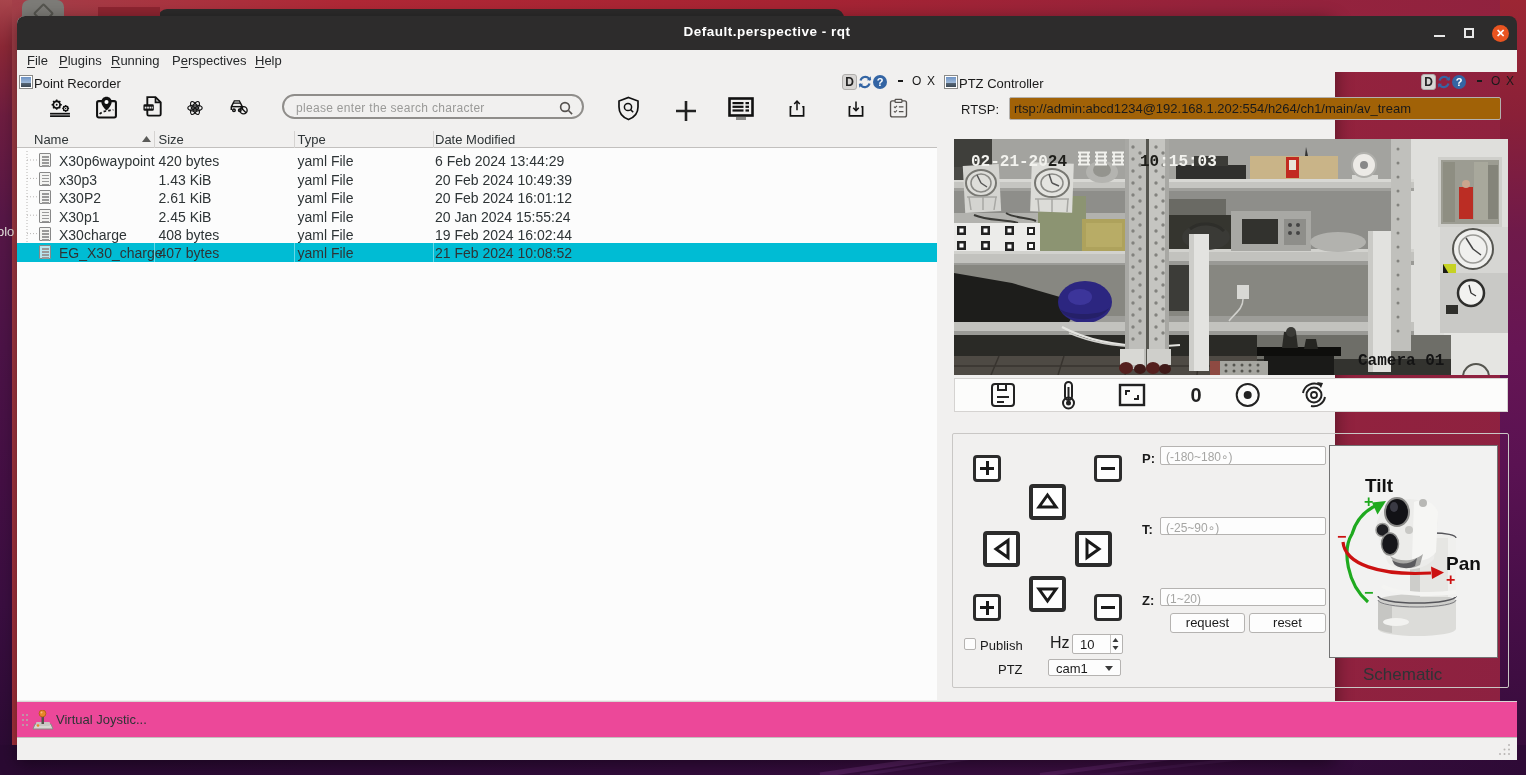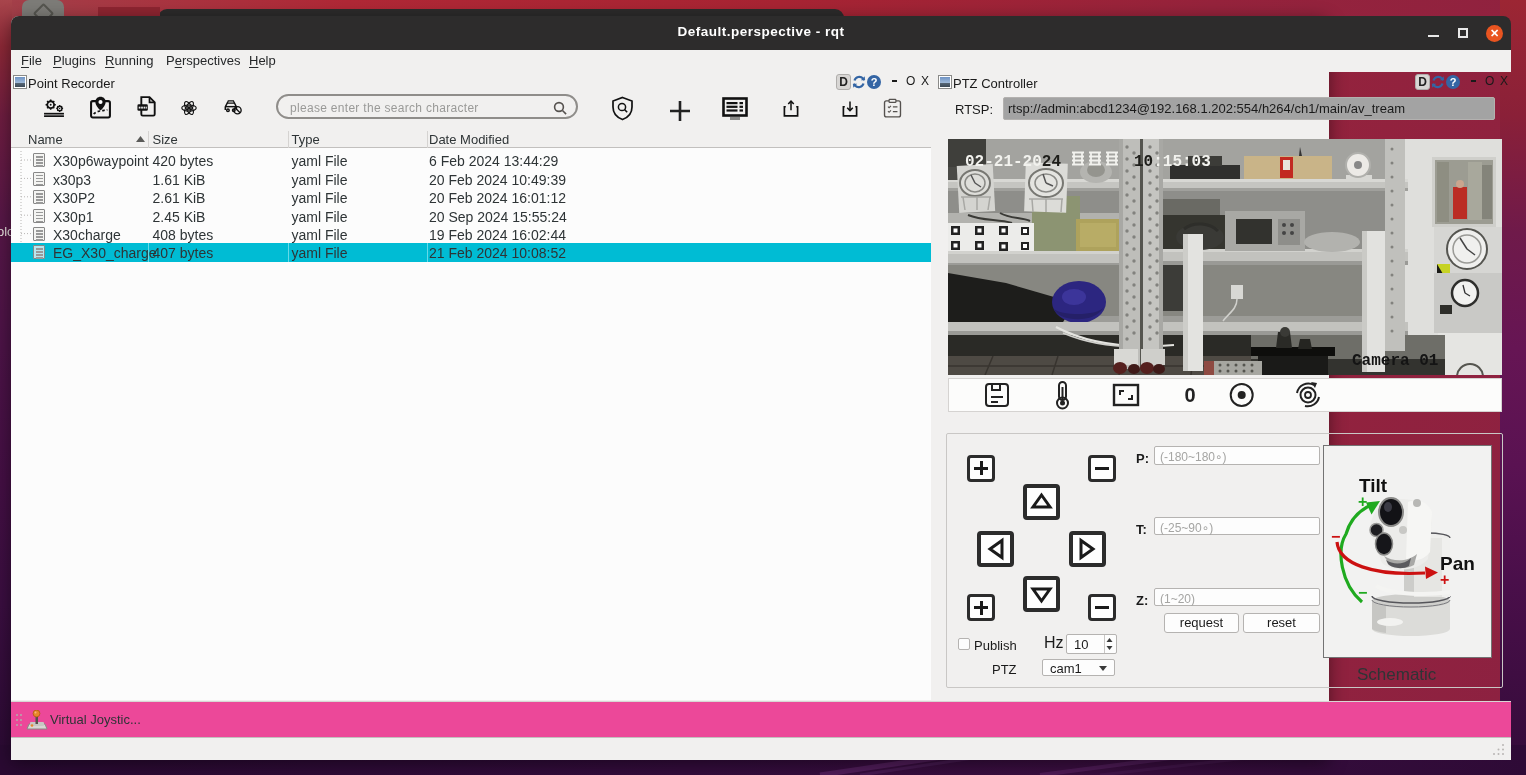--- a/index.html
+++ b/index.html
@@ -17,21 +17,21 @@
     background:linear-gradient(90deg,#2a0a32 0%, #330c3c 45%, #3a0e40 70%, #2e0a36 100%); }
   #graytab { position:absolute; left:22px; top:0; width:42px; height:17px;
     background:#7d7c78; border-radius:7px 7px 0 0; overflow:hidden; }
   #graytab:after { content:""; position:absolute; left:14px; top:6px; width:11px; height:11px;
     border:2px solid #565650; border-radius:2px; transform:rotate(45deg); }
   #darkwin { position:absolute; left:158px; top:9px; width:686px; height:10px;
     background:#2c2b2b; border-radius:9px 9px 0 0; }
   #olo { position:absolute; left:-3px; top:224px; color:#e8e4e0; font-size:13px; }
 
   
-  #win { position:absolute; left:11px; top:16px; width:1318px; height:744px;
+  #win { position:absolute; left:17px; top:16px; width:1318px; height:744px;
     background:#f1f0ef; border-radius:8px 8px 0 0; box-shadow:0 4px 18px rgba(0,0,0,0.45); }
   #titlebar { position:absolute; left:0; top:0; width:1500px; height:34px;
     background:#2d2c2c; border-radius:8px 8px 0 0; }
   #titlebar .title { position:absolute; left:0; right:0; top:8px; text-align:center;
     color:#fff; font-weight:bold; font-size:13.5px; letter-spacing:0.5px; }
   .tbtn { position:absolute; top:0; }
   #minbtn { left:1417px; top:19px; width:11px; height:2px; background:#e8e8e8; }
   #maxbtn { left:1447px; top:12px; width:10px; height:10px; border:2px solid #e8e8e8; }
   #closebtn { left:1475px; top:9px; width:17px; height:17px; border-radius:50%;
     background:#e95420; }
@@ -75,21 +75,21 @@
   .trow span { position:absolute; top:2px; }
   .trow.sel { background:#00bcd4; }
   .csep { position:absolute; top:0; width:1px; height:19px; background:#66d9e8; }
   .ficon { position:absolute; left:22px; top:2px; width:12px; height:14px; background:#f4f4f2;
     border:1px solid #888; border-radius:1px; }
   .ficon:before { content:""; position:absolute; left:2px; top:2px; width:7px; height:1.5px; background:#999;
     box-shadow:0 3px 0 #999, 0 6px 0 #999, 0 9px 0 #999; }
 
   
   #rtsplabel { position:absolute; left:944px; top:86px; font-size:13px; color:#1a1a1a; }
-  #rtspfield { position:absolute; left:992px; top:81px; width:492px; height:23px; background:#a3a3a3;
+  #rtspfield { position:absolute; left:992px; top:81px; width:492px; height:23px; background:#a16207;
     border:1px solid #b3b1af; border-radius:2px; }
   #rtspfield span { position:absolute; left:4px; top:3px; font-size:13px; color:#1a1a1a; }
 
   #cambox { position:absolute; left:937px; top:123px; width:554px; height:236px; background:#9c9c98; overflow:hidden; }
   #iconbar { position:absolute; left:937px; top:362px; width:554px; height:34px; background:#fcfcfb;
     border:1px solid #d5d3d1; }
 
   #groupbox { position:absolute; left:935px; top:417px; width:557px; height:255px;
     border:1px solid #c9c7c5; border-radius:2px; }
 
@@ -302,37 +302,37 @@
     <div class="trow" style="top:20.4px;">
         <div class="ficon"></div>
         <span style="left:42px;">X30p6waypoint</span>
         <span style="left:141.5px;">420 bytes</span>
         <span style="left:280.5px;">yaml File</span>
         <span style="left:418px;">6 Feb 2024 13:44:29</span>
       </div>
     <div class="trow" style="top:38.8px;">
         <div class="ficon"></div>
         <span style="left:42px;">x30p3</span>
-        <span style="left:141.5px;">1.61 KiB</span>
+        <span style="left:141.5px;">1.43 KiB</span>
         <span style="left:280.5px;">yaml File</span>
         <span style="left:418px;">20 Feb 2024 10:49:39</span>
       </div>
     <div class="trow" style="top:57.2px;">
         <div class="ficon"></div>
         <span style="left:42px;">X30P2</span>
         <span style="left:141.5px;">2.61 KiB</span>
         <span style="left:280.5px;">yaml File</span>
         <span style="left:418px;">20 Feb 2024 16:01:12</span>
       </div>
     <div class="trow" style="top:75.6px;">
         <div class="ficon"></div>
         <span style="left:42px;">X30p1</span>
         <span style="left:141.5px;">2.45 KiB</span>
         <span style="left:280.5px;">yaml File</span>
-        <span style="left:418px;">20 Sep 2024 15:55:24</span>
+        <span style="left:418px;">20 Jan 2024 15:55:24</span>
       </div>
     <div class="trow" style="top:94px;">
         <div class="ficon"></div>
         <span style="left:42px;">X30charge</span>
         <span style="left:141.5px;">408 bytes</span>
         <span style="left:280.5px;">yaml File</span>
         <span style="left:418px;">19 Feb 2024 16:02:44</span>
       </div>
     <div class="trow sel" style="top:112.4px;">
         <div class="ficon" style="background:#b8e6ee;"></div>

